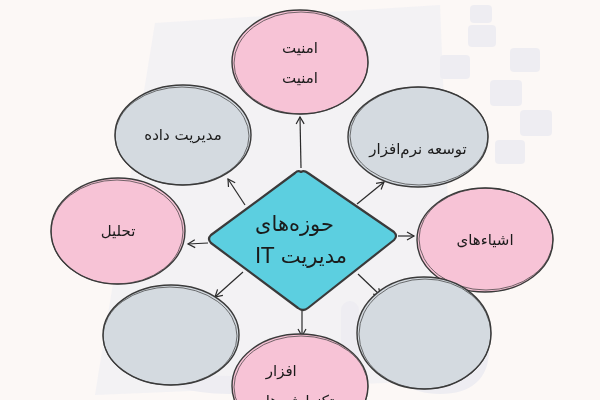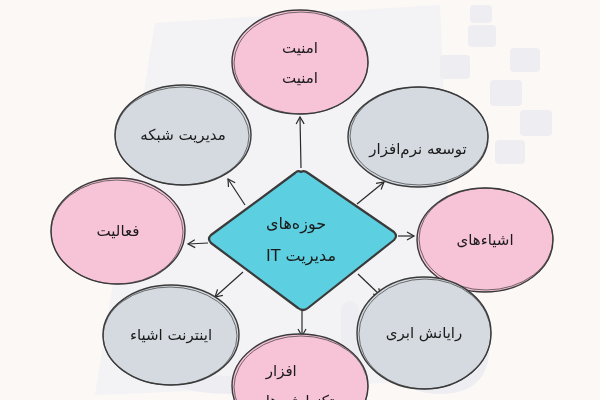--- a/index.html
+++ b/index.html
@@ -1,21 +1,21 @@
 <!DOCTYPE html>
 <html><head>
 <meta charset="utf-8">
 <style>
   html, body { margin:0; padding:0; }
   body { width:600px; height:400px; overflow:hidden; background:#fcf8f6; position:relative; font-family:"DejaVu Sans", sans-serif; }
   .canvas { position:absolute; left:0; top:0; width:600px; height:400px; }
   svg { position:absolute; left:0; top:0; }
   .label { position:absolute; transform:translate(-50%,-50%); text-align:left; direction:rtl; color:#1b1b1b; font-family:"DejaVu Sans", sans-serif; font-size:15px; line-height:30px; white-space:nowrap; font-weight:500; }
   .label .line { display:block; }
-  .center-label { font-size:16px; line-height:32px; }
+  .center-label { font-size:21px; line-height:32px; }
 </style>
 </head>
 <body>
 
 <div class="canvas">
   <svg width="600" height="400" viewBox="0 0 600 400">
     <defs>
       <marker id="arr" markerWidth="10" markerHeight="10" refX="8" refY="5" orient="auto" markerUnits="userSpaceOnUse">
         <path d="M1,1 L8,5 L1,9" fill="none" stroke="#2a2a2a" stroke-width="1.2"></path>
       </marker>
@@ -95,33 +95,27 @@
   </div>
 
   <div class="label" style="left:418px; top:137px;margin-top:12px;">
     <span class="line">توسعه نرم‌افزار</span>
   </div>
 
   <div class="label" style="left:485px; top:240px;">
     <span class="line">اشیاء‌های</span>
   </div>
 
-  <div class="label" style="left:424px; top:333px;">
-    <span class="line">رایانش ابری</span>
-  </div>
 
   <div class="label" style="left:300px; top:386px;">
     <span class="line">افزار</span>
     <span class="line">تکنولوژی‌ها</span>
   </div>
 
-  <div class="label" style="left:171px; top:335px;">
-    <span class="line">اینترنت اشیاء</span>
-  </div>
 
   <div class="label" style="left:118px; top:231px;">
-    <span class="line">فعالیت</span>
+    <span class="line">تحلیل</span>
   </div>
 
   <div class="label" style="left:183px; top:135px;">
-    <span class="line">مدیریت شبکه</span>
+    <span class="line">مدیریت داده</span>
   </div>
 </div>
 
 </body></html>

